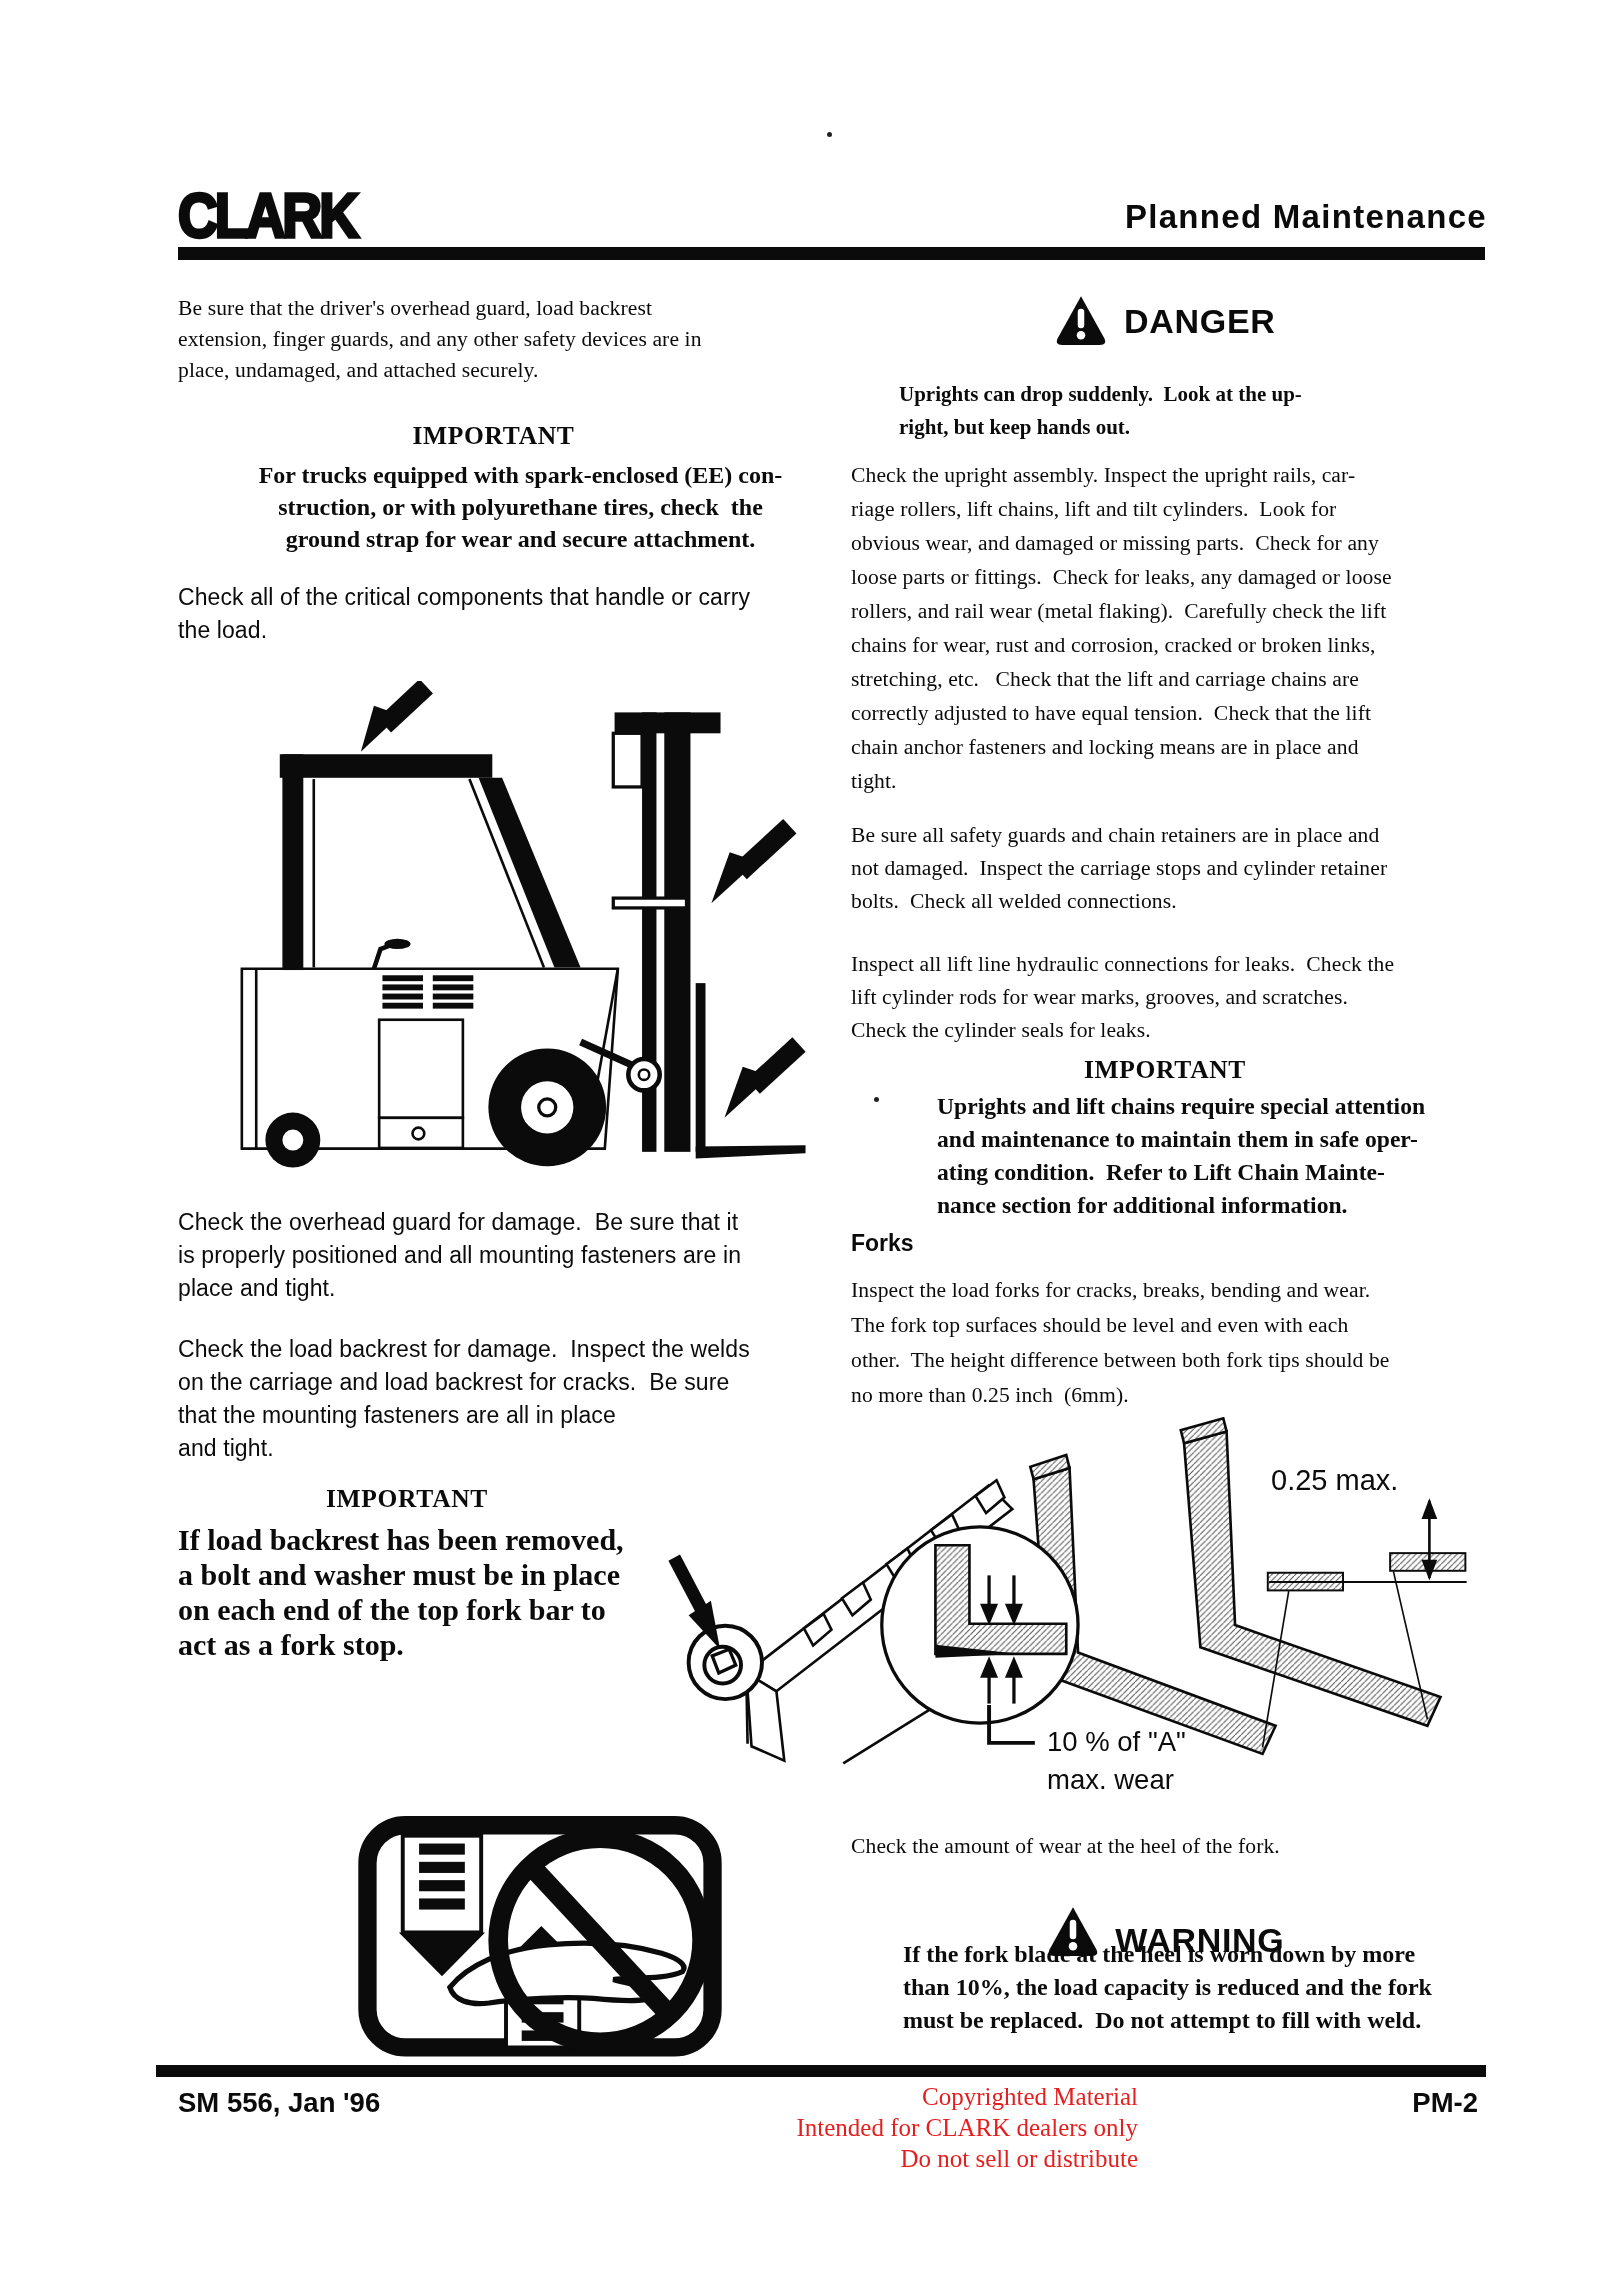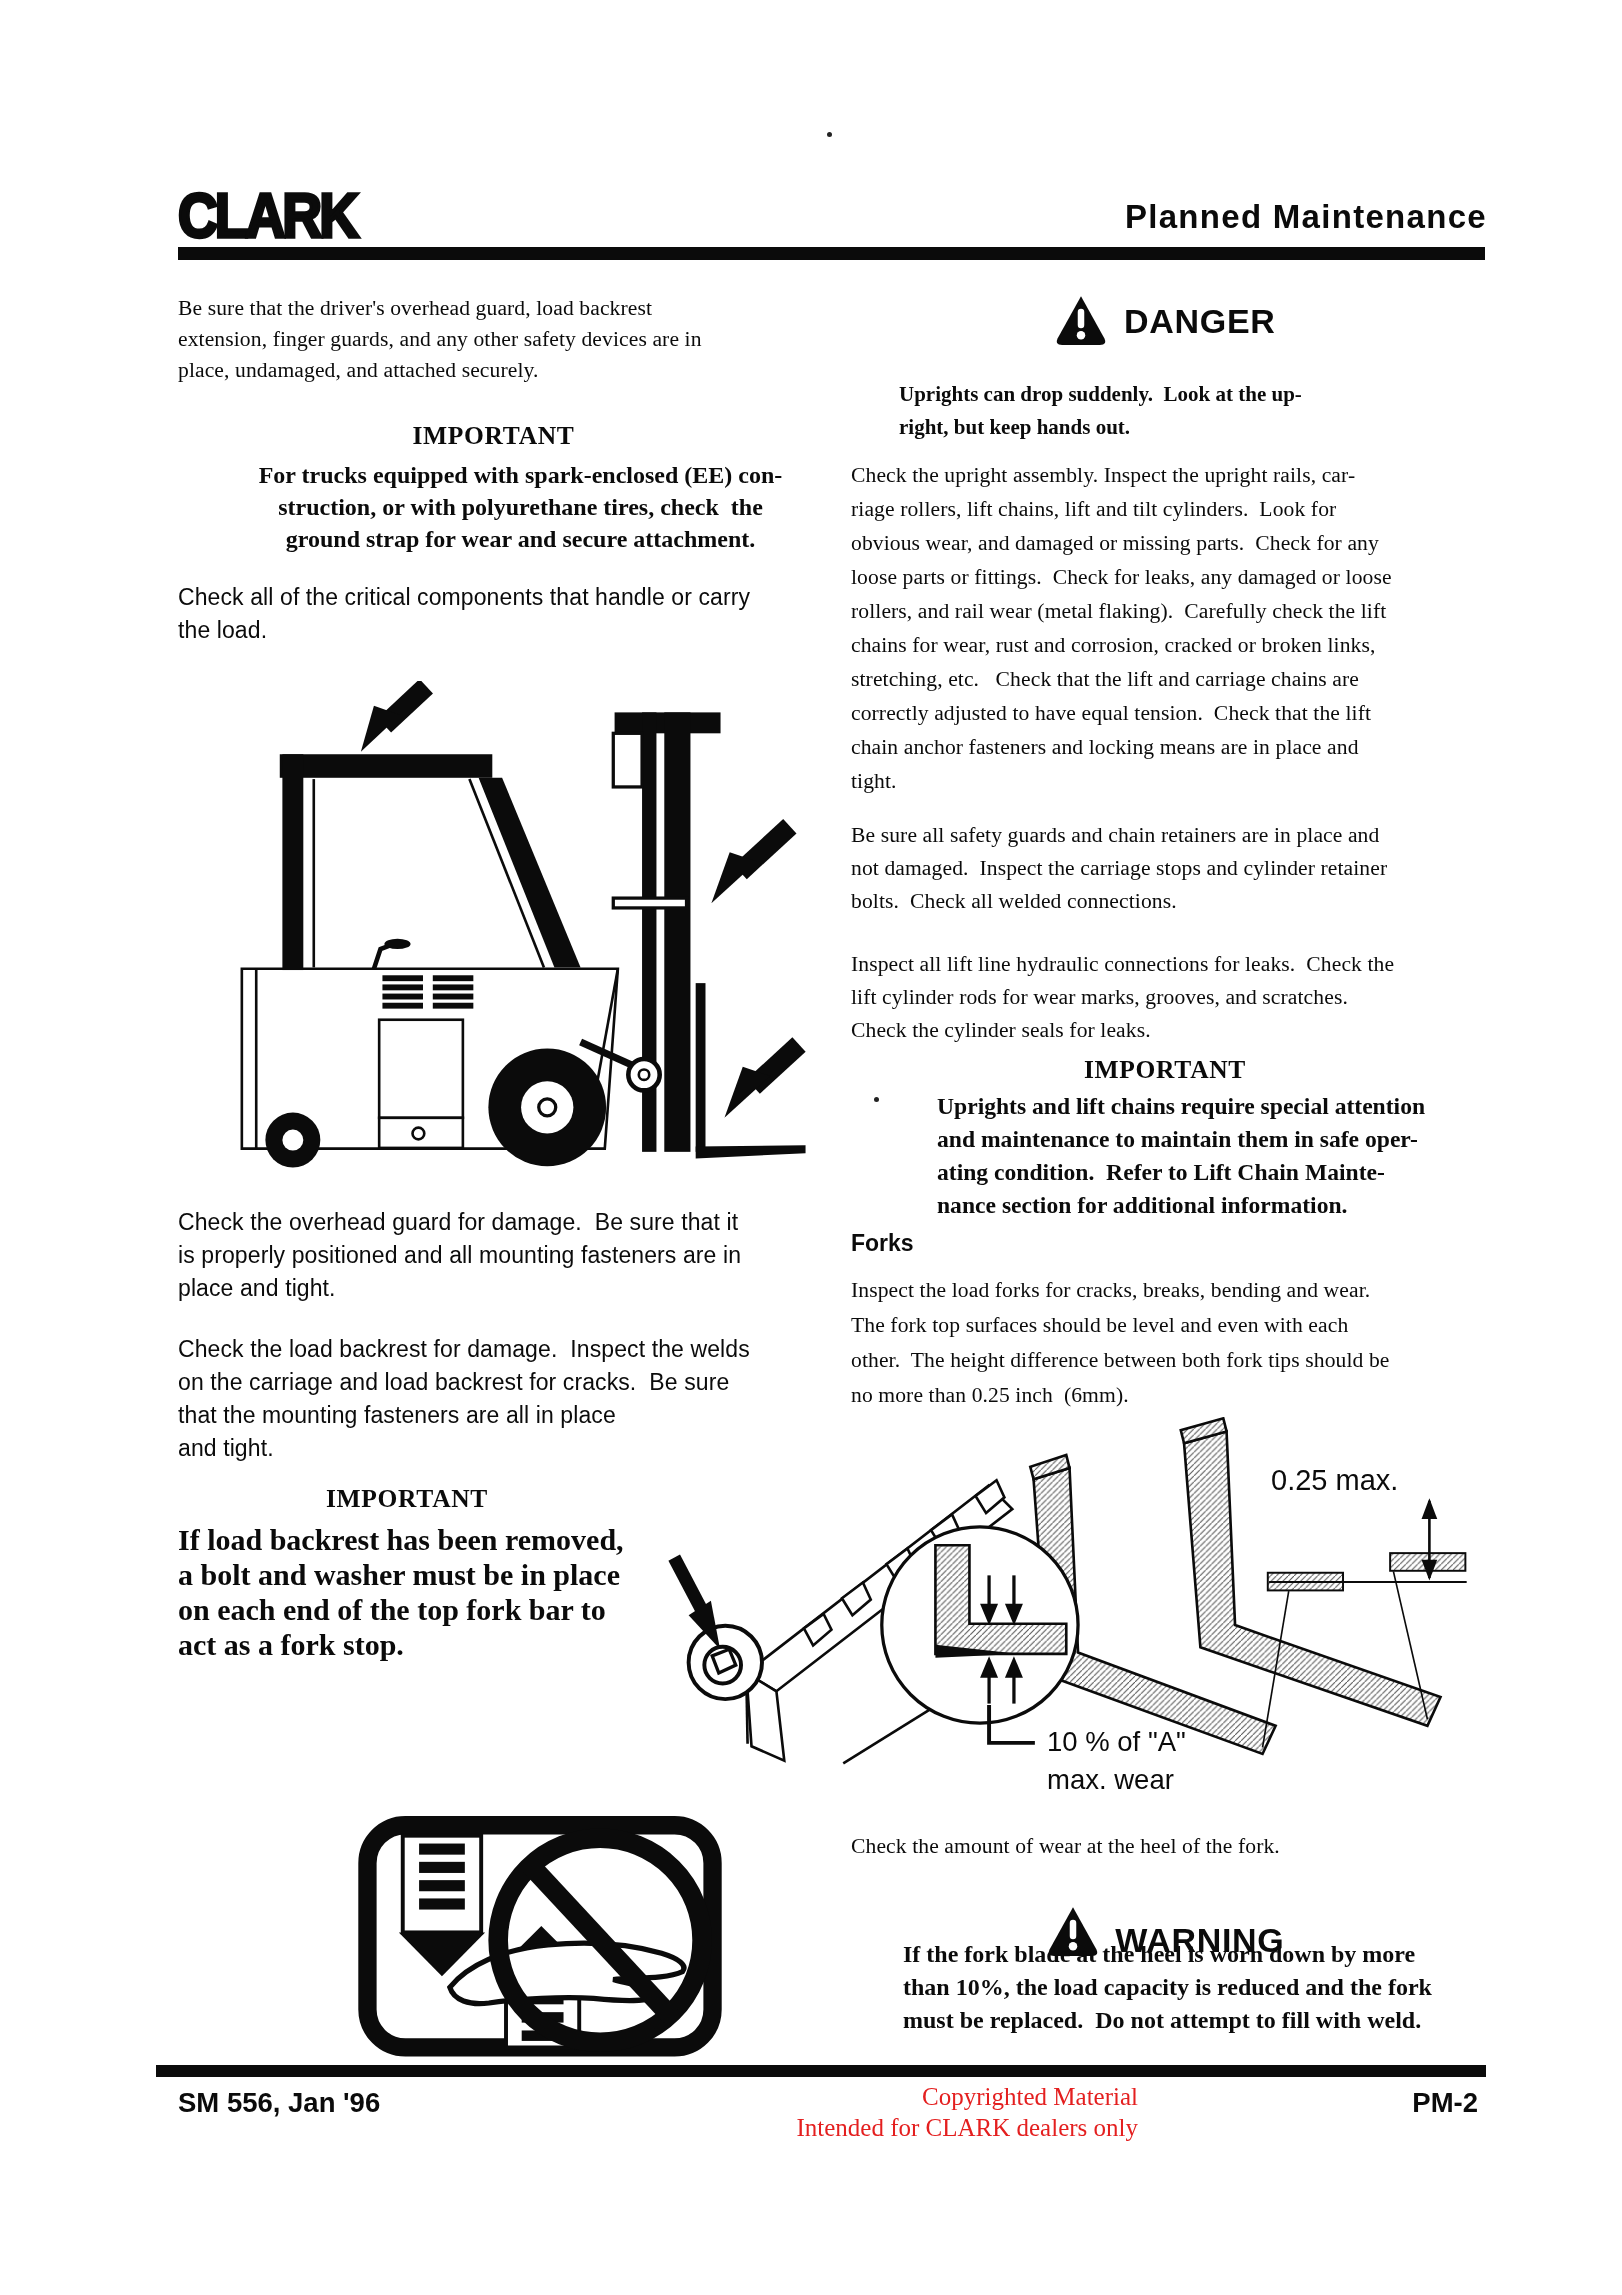--- a/index.html
+++ b/index.html
@@ -304,14 +304,15 @@
 <div class="abs serif imp-body" style="left:903px;top:1938px;width:589px;font-size:24px;line-height:33px;">If the fork blade at the heel is worn down by more
 than 10%, the load capacity is reduced and the fork
 must be replaced.  Do not attempt to fill with weld.</div>
 
 <div class="abs rule" style="left:156px;top:2065px;width:1330px;height:11.8px;"></div>
 <div class="abs sans footer-ref" style="left:178px;top:2087px;">SM 556, Jan '96</div>
 <div class="abs sans footer-ref" style="right:145px;top:2087px;">PM-2</div>
 <div class="abs serif red-block" style="left:484px;top:2081px;width:654px;color:#e41f1f;">
   <div>Copyrighted Material</div>
   <div>Intended for CLARK dealers only</div>
+  <div>Do not sell or distribute</div>
 </div>
 
 
 </body></html>

